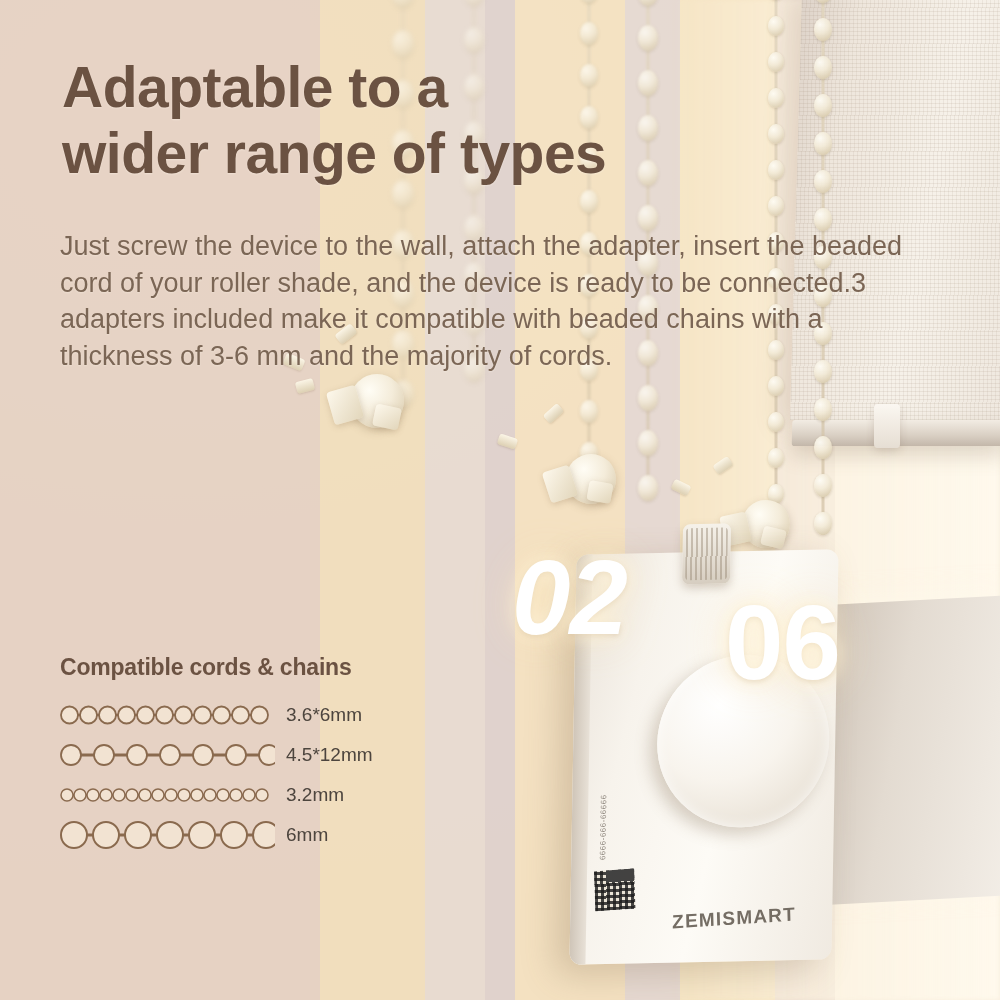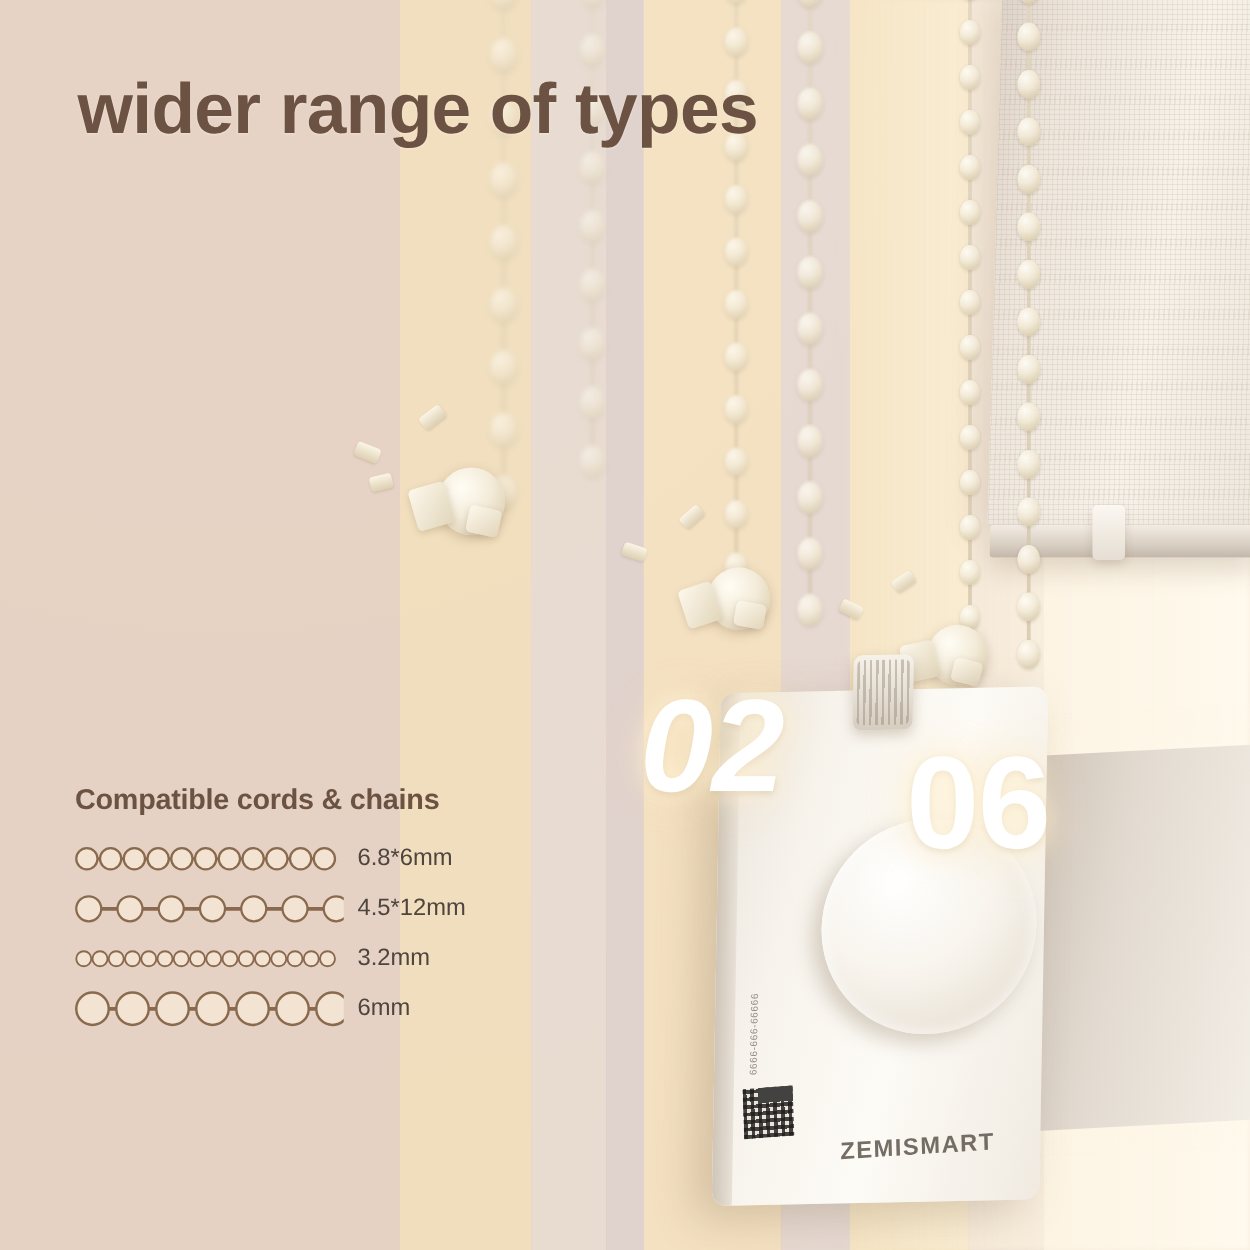--- a/index.html
+++ b/index.html
@@ -188,21 +188,21 @@
     text-shadow:0 0 18px rgba(255,243,216,.95), 0 0 42px rgba(255,232,186,.75), 0 2px 5px rgba(160,130,95,.35);
   }
   #step-01{ left:330px; top:458px; }
   #step-02{ left:512px; top:545px;font-style:italic; }
   #step-03{ left:725px; top:590px; }
 
   
   .compat{ position:absolute; left:60px; top:626px; width:400px; }
   .compat-title{
     font-size:23px; font-weight:bold; color:#6b5242;
-    margin-bottom:14px; letter-spacing:-.2px;
+    margin-bottom:14px; letter-spacing:-.2px;margin-top:28px;
   }
   .compat-row{
     display:flex; align-items:center;
     height:40px;
   }
   .chain-art{ width:215px; height:40px; flex:0 0 215px; }
   .compat-label{
     font-size:19px; color:#4d453e; padding-left:11px;
   }
 </style>
@@ -353,23 +353,25 @@
       <div class="device-edge"></div>
       <div class="plunger"></div>
       <div class="dial"></div>
       <div class="qr"></div>
       <div class="serial">6666-666-66666</div>
       <div class="brand">ZEMISMART</div>
     </div>
   </div>
 
   <h1 class="headline">
+    <span>Adaptable to a</span>
     <span class="l2">wider range of types</span>
   </h1>
 
+  <p class="body-copy">Just screw the device to the wall, attach the adapter, insert the beaded cord of your roller shade, and the device is ready to be connected.3 adapters included make it compatible with beaded chains with a thickness of 3-6 mm and the majority of cords.</p>
 
   <div class="step" id="step-02">02</div>
   <div class="step" id="step-03">06</div>
 
   <div class="compat">
     <div class="compat-title">Compatible cords &amp; chains</div>
     <div id="compat-rows">
         <div class="compat-row">
           <div class="chain-art"><svg width="215" height="40" viewBox="0 0 215 40">
               <line x1="18" y1="20" x2="20" y2="20" stroke="#8a6a4e" stroke-width="2.4"></line>
@@ -387,21 +389,21 @@
               <ellipse cx="47.5" cy="20" rx="8.5" ry="8.5" fill="#f2e3d2" stroke="#8a6a4e" stroke-width="1.8"></ellipse>
               <ellipse cx="66.5" cy="20" rx="8.5" ry="8.5" fill="#f2e3d2" stroke="#8a6a4e" stroke-width="1.8"></ellipse>
               <ellipse cx="85.5" cy="20" rx="8.5" ry="8.5" fill="#f2e3d2" stroke="#8a6a4e" stroke-width="1.8"></ellipse>
               <ellipse cx="104.5" cy="20" rx="8.5" ry="8.5" fill="#f2e3d2" stroke="#8a6a4e" stroke-width="1.8"></ellipse>
               <ellipse cx="123.5" cy="20" rx="8.5" ry="8.5" fill="#f2e3d2" stroke="#8a6a4e" stroke-width="1.8"></ellipse>
               <ellipse cx="142.5" cy="20" rx="8.5" ry="8.5" fill="#f2e3d2" stroke="#8a6a4e" stroke-width="1.8"></ellipse>
               <ellipse cx="161.5" cy="20" rx="8.5" ry="8.5" fill="#f2e3d2" stroke="#8a6a4e" stroke-width="1.8"></ellipse>
               <ellipse cx="180.5" cy="20" rx="8.5" ry="8.5" fill="#f2e3d2" stroke="#8a6a4e" stroke-width="1.8"></ellipse>
               <ellipse cx="199.5" cy="20" rx="8.5" ry="8.5" fill="#f2e3d2" stroke="#8a6a4e" stroke-width="1.8"></ellipse>
             </svg></div>
-          <div class="compat-label">6.8*6mm</div>
+          <div class="compat-label">3.6*6mm</div>
         </div>
         <div class="compat-row">
           <div class="chain-art"><svg width="215" height="40" viewBox="0 0 215 40">
               <line x1="21" y1="20" x2="34" y2="20" stroke="#8a6a4e" stroke-width="3"></line>
               <line x1="54" y1="20" x2="67" y2="20" stroke="#8a6a4e" stroke-width="3"></line>
               <line x1="87" y1="20" x2="100" y2="20" stroke="#8a6a4e" stroke-width="3"></line>
               <line x1="120" y1="20" x2="133" y2="20" stroke="#8a6a4e" stroke-width="3"></line>
               <line x1="153" y1="20" x2="166" y2="20" stroke="#8a6a4e" stroke-width="3"></line>
               <line x1="186" y1="20" x2="199" y2="20" stroke="#8a6a4e" stroke-width="3"></line>
               <ellipse cx="11" cy="20" rx="10" ry="10" fill="#f2e3d2" stroke="#8a6a4e" stroke-width="1.8"></ellipse>

